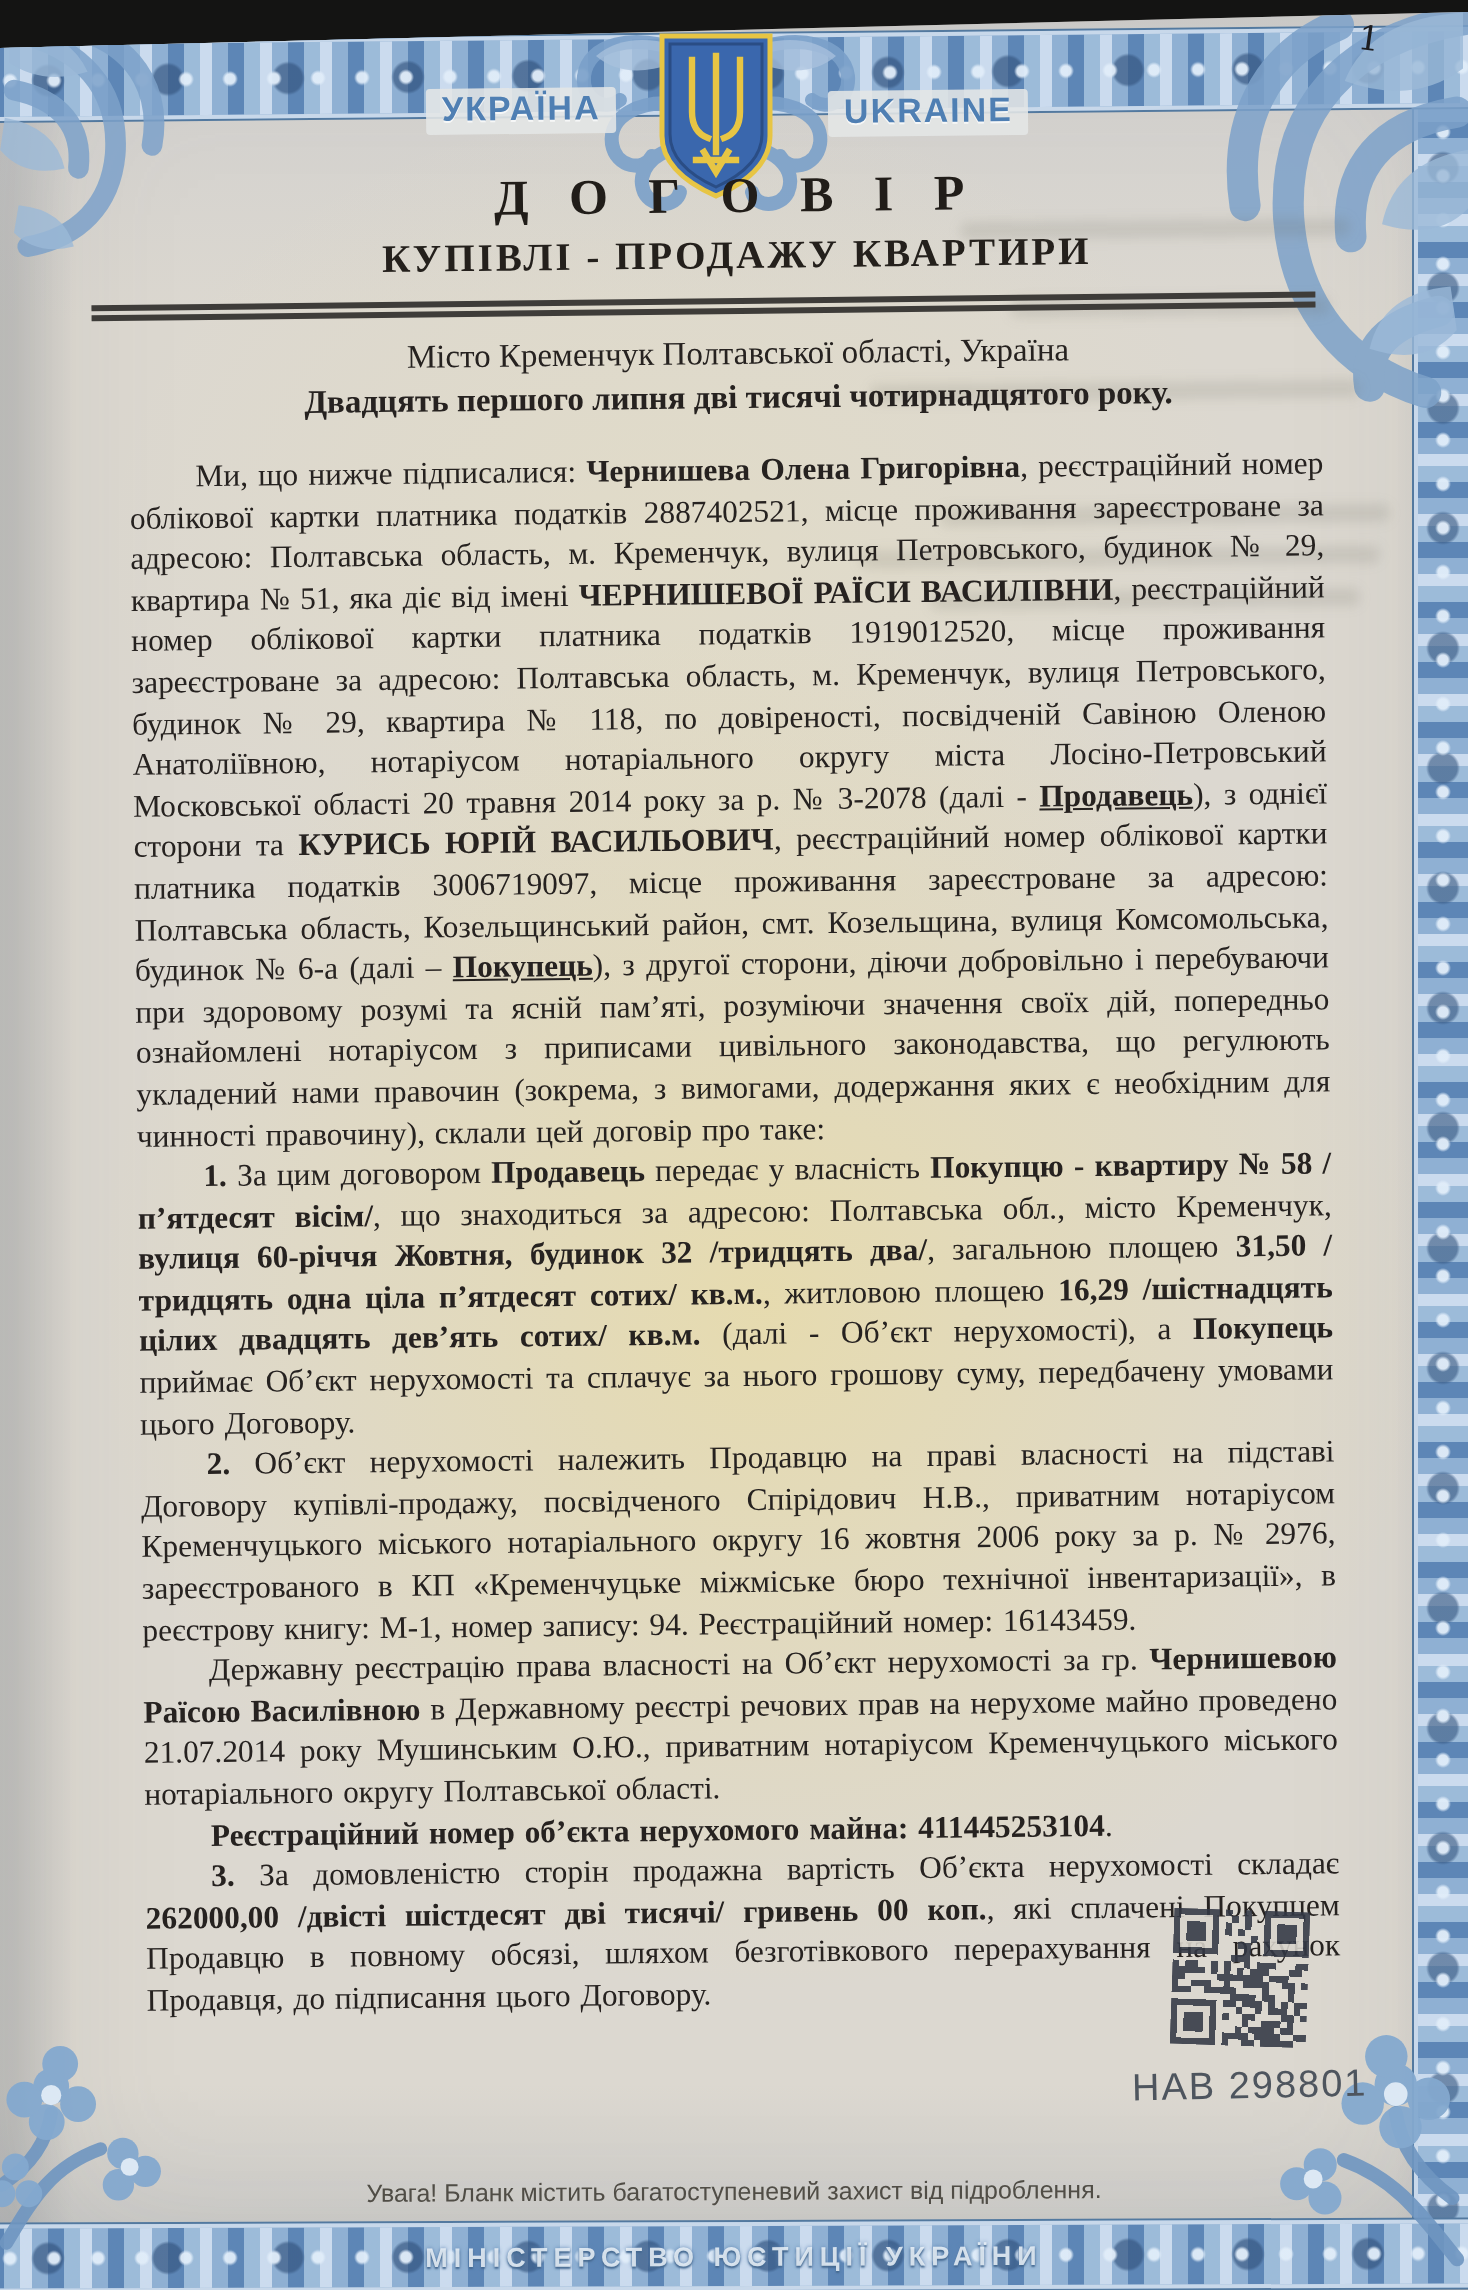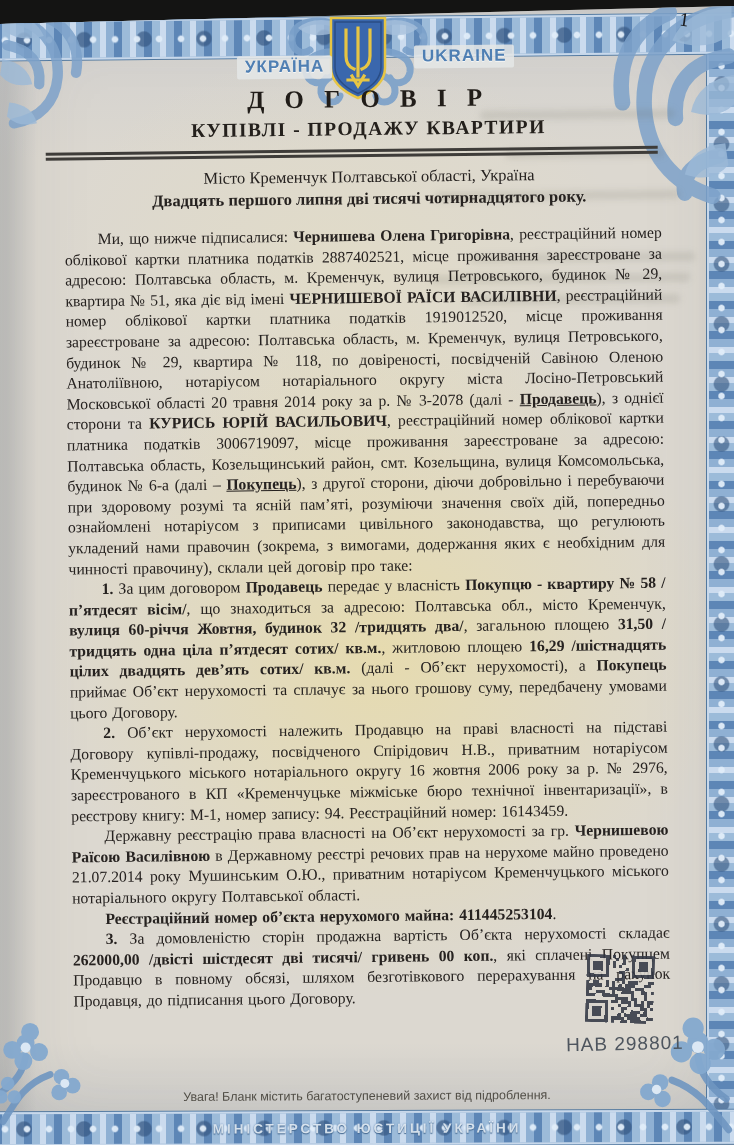--- a/index.html
+++ b/index.html
@@ -47,21 +47,21 @@
   .corner{position:absolute;z-index:3;pointer-events:none;}
   .c-tl{left:-6px;top:6px;width:118px;height:138px;}
   .c-tr{right:-8px;top:0;width:158px;height:218px;transform:scaleX(-1);}
   .fl-bl{left:-8px;bottom:16px;width:112px;height:118px;}
   .fl-br{right:-4px;bottom:10px;width:118px;height:124px;transform:scaleX(-1);}
   
   .emblem{position:absolute;left:282px;top:12px;width:152px;height:106px;z-index:4;}
   .plate{position:absolute;z-index:5;font-family:"Liberation Sans",sans-serif;font-weight:bold;
     font-size:17px;letter-spacing:1px;color:#4f7fb3;background:rgba(228,230,230,.88);
     padding:1px 8px 2px;border-radius:2px;text-shadow:0 1px 0 rgba(255,255,255,.7);}
-  .plate-ua{left:213px;top:56px;transform:rotate(-.6deg);margin-left:24px;}
+  .plate-ua{left:213px;top:44px;transform:rotate(-.6deg);}
   .plate-en{left:414px;top:45px;transform:rotate(-.6deg);}
   .pagenum{position:absolute;right:44px;top:10px;z-index:6;font-family:"DejaVu Serif",serif;
     font-size:17px;color:#1d1d20;transform:rotate(8deg);}
   
   .content{position:absolute;inset:0;z-index:6;transform:rotate(-.65deg);transform-origin:50% 0;color:#262220;}
   .title{margin:86px 0 0;text-align:center;font-weight:bold;font-size:25px;line-height:1;
     letter-spacing:7px;color:#211d19;}
   .subtitle{margin:7px 0 0;text-align:center;font-weight:bold;font-size:19.5px;letter-spacing:1.5px;color:#24201c;}
   .rule{width:612px;margin:9px 0 0 44px;height:8px;border-top:3px solid #3e3c39;border-bottom:3px solid #3e3c39;}
   .place{margin:10px 0 0;text-align:center;font-size:16.5px;}

